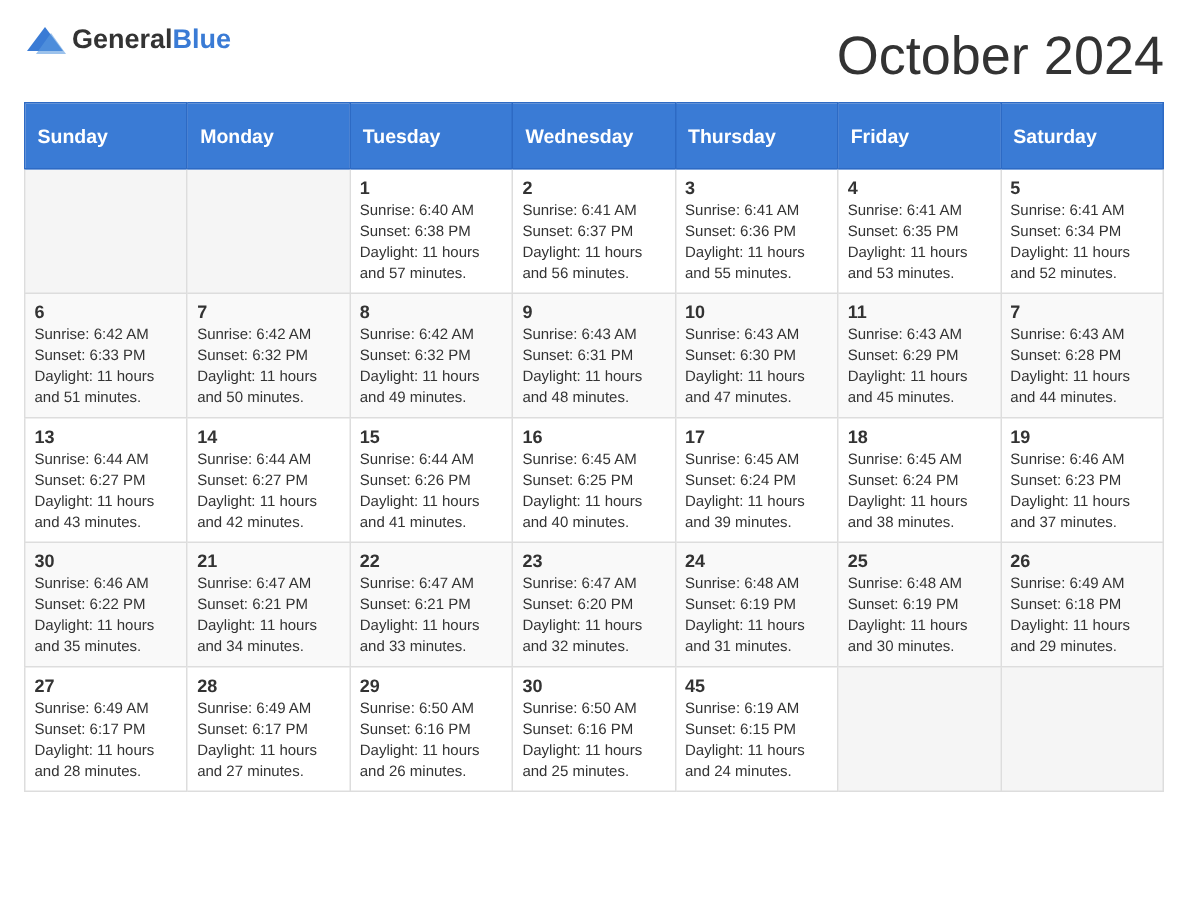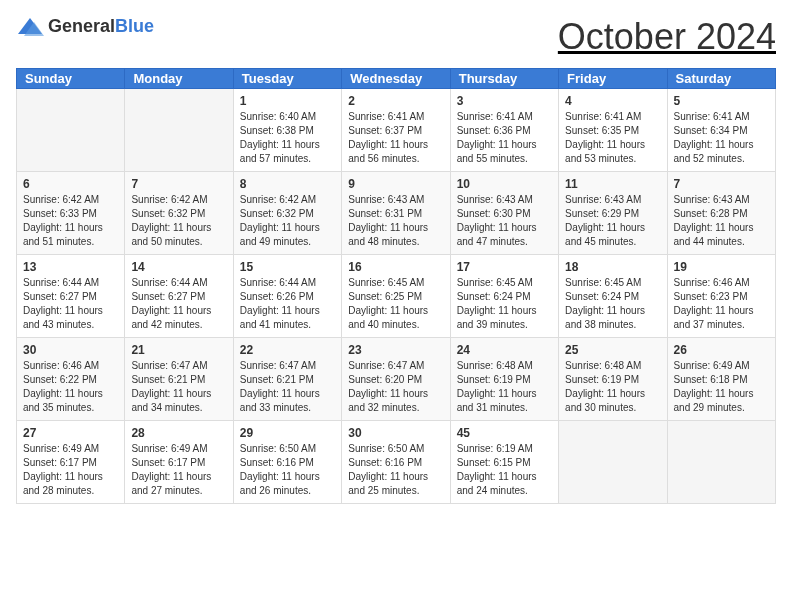--- a/index.html
+++ b/index.html
@@ -20,42 +20,41 @@
       display: flex;
       align-items: flex-start;
       gap: 4px;
     }
     .logo-icon {
       width: 28px;
       height: 22px;
     }
     .title-block {
       text-align: right;
-      text-decoration: underline;
     }
     .month-title {
       font-size: 36px;
       font-weight: normal;
       color: #333;
     }
     .location-title {
       font-size: 16px;
       color: #555;
     }
     .calendar {
       width: 100%;
       border-collapse: collapse;
       border: 1px solid #ccc;
     }
     .calendar th {
       background-color: #3a7bd5;
       color: #fff;
       font-size: 13px;
       font-weight: bold;
-      padding: 2px 8px;
+      padding: 14px 8px;
       text-align: left;
       border: 1px solid #2d6ac4;
     }
     .calendar td {
       vertical-align: top;
       padding: 5px 6px;
       border: 1px solid #ddd;
       width: 108px;
       min-height: 80px;
       background: #fff;

